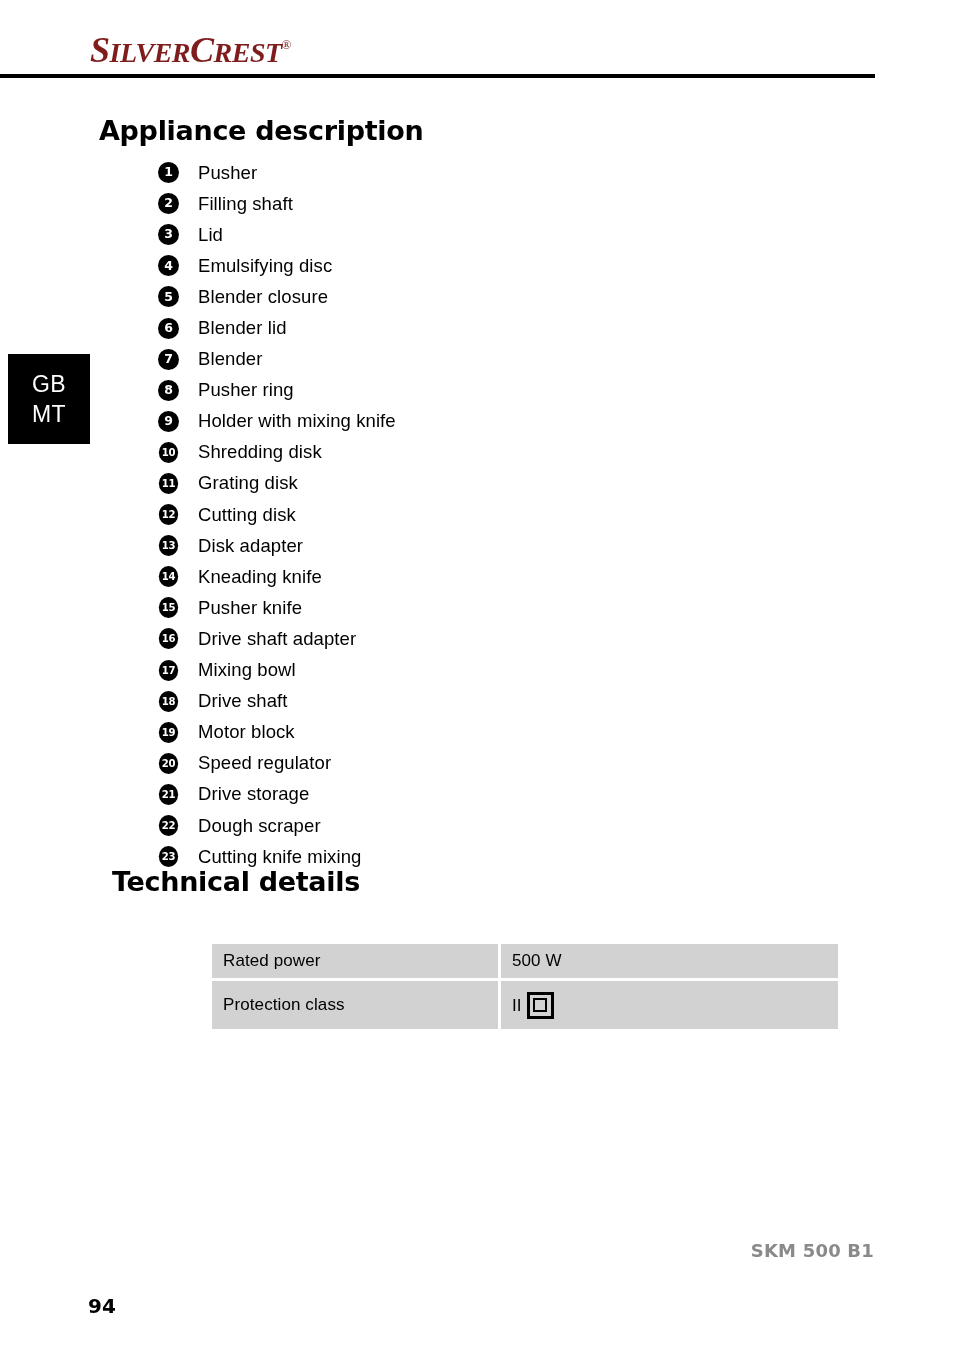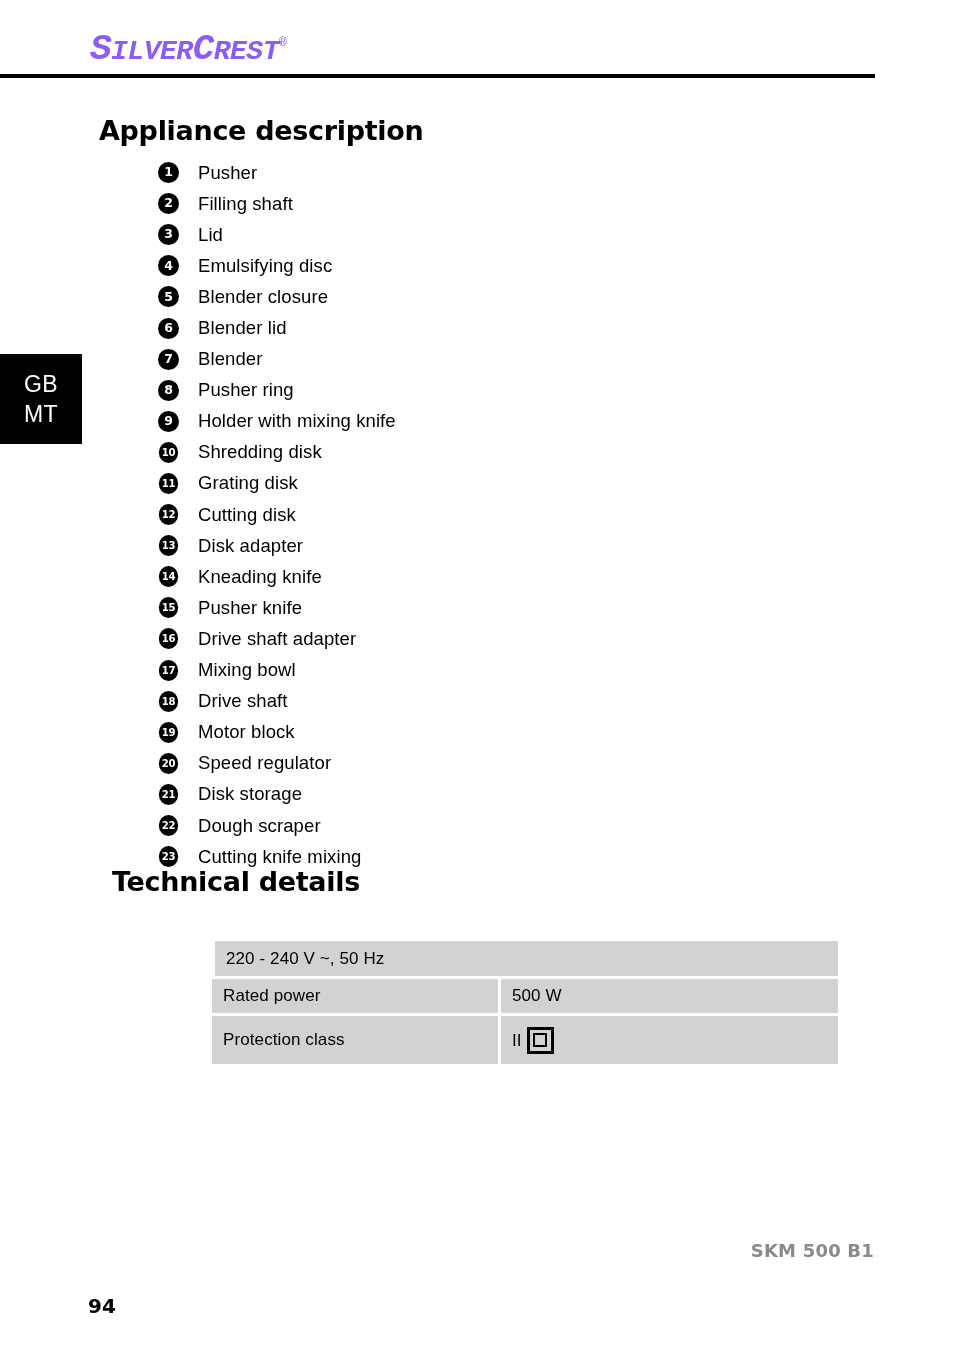--- a/index.html
+++ b/index.html
@@ -14,26 +14,26 @@
     font-family: "Liberation Sans", sans-serif;
     color: #000000;
     overflow: hidden;
   }
 
   
   #header-logo {
     position: absolute;
     left: 90px;
     top: 32px;
-    font-family: Liberation Mono, monospace;
+    font-family: Liberation Serif, serif;
     font-style: italic;
     font-weight: bold;
     font-size: 36px;
     letter-spacing: -0.5px;
-    color: #8b5cf6;
+    color: #7f1d1d;
     white-space: nowrap;
     line-height: 1;
   }
   #header-logo .lc-cap { font-size: 36px; }
   #header-logo .lc-small { font-size: 28px; }
   #header-logo .lc-reg {
     font-size: 13px;
     font-style: normal;
     vertical-align: super;
     font-weight: normal;
@@ -43,21 +43,21 @@
     left: 0;
     top: 74px;
     width: 875px;
     height: 4px;
     background: #000000;
   }
 
   
   #lang-tab {
     position: absolute;
-    left: 0;
+    left: 8px;
     top: 354px;
     width: 82px;
     height: 90px;
     background: #000000;
     color: #ffffff;
     display: flex;
     flex-direction: column;
     align-items: center;
     justify-content: center;
     font-size: 23px;
@@ -286,39 +286,38 @@
   <div class="part-row">
     <span class="part-badge wide">19</span>
     <span class="part-label">Motor block</span>
   </div>
   <div class="part-row">
     <span class="part-badge wide">20</span>
     <span class="part-label">Speed regulator</span>
   </div>
   <div class="part-row">
     <span class="part-badge wide">21</span>
-    <span class="part-label">Disk storage</span>
+    <span class="part-label">Drive storage</span>
   </div>
   <div class="part-row">
     <span class="part-badge wide">22</span>
     <span class="part-label">Dough scraper</span>
   </div>
   <div class="part-row">
     <span class="part-badge wide">23</span>
     <span class="part-label">Cutting knife mixing</span>
   </div>
 
 </div>
 
 <div class="section-heading" id="heading-technical">Technical details</div>
 
 <div id="tech-table">
 
   <div class="tech-row r1">
-    <div class="tech-cell val">220 - 240 V ~, 50 Hz</div>
   </div>
 
   <div class="tech-row r2">
     <div class="tech-cell key">Rated power</div>
     <div class="tech-cell val">500 W</div>
   </div>
 
   <div class="tech-row r3">
     <div class="tech-cell key">Protection class</div>
     <div class="tech-cell val">

